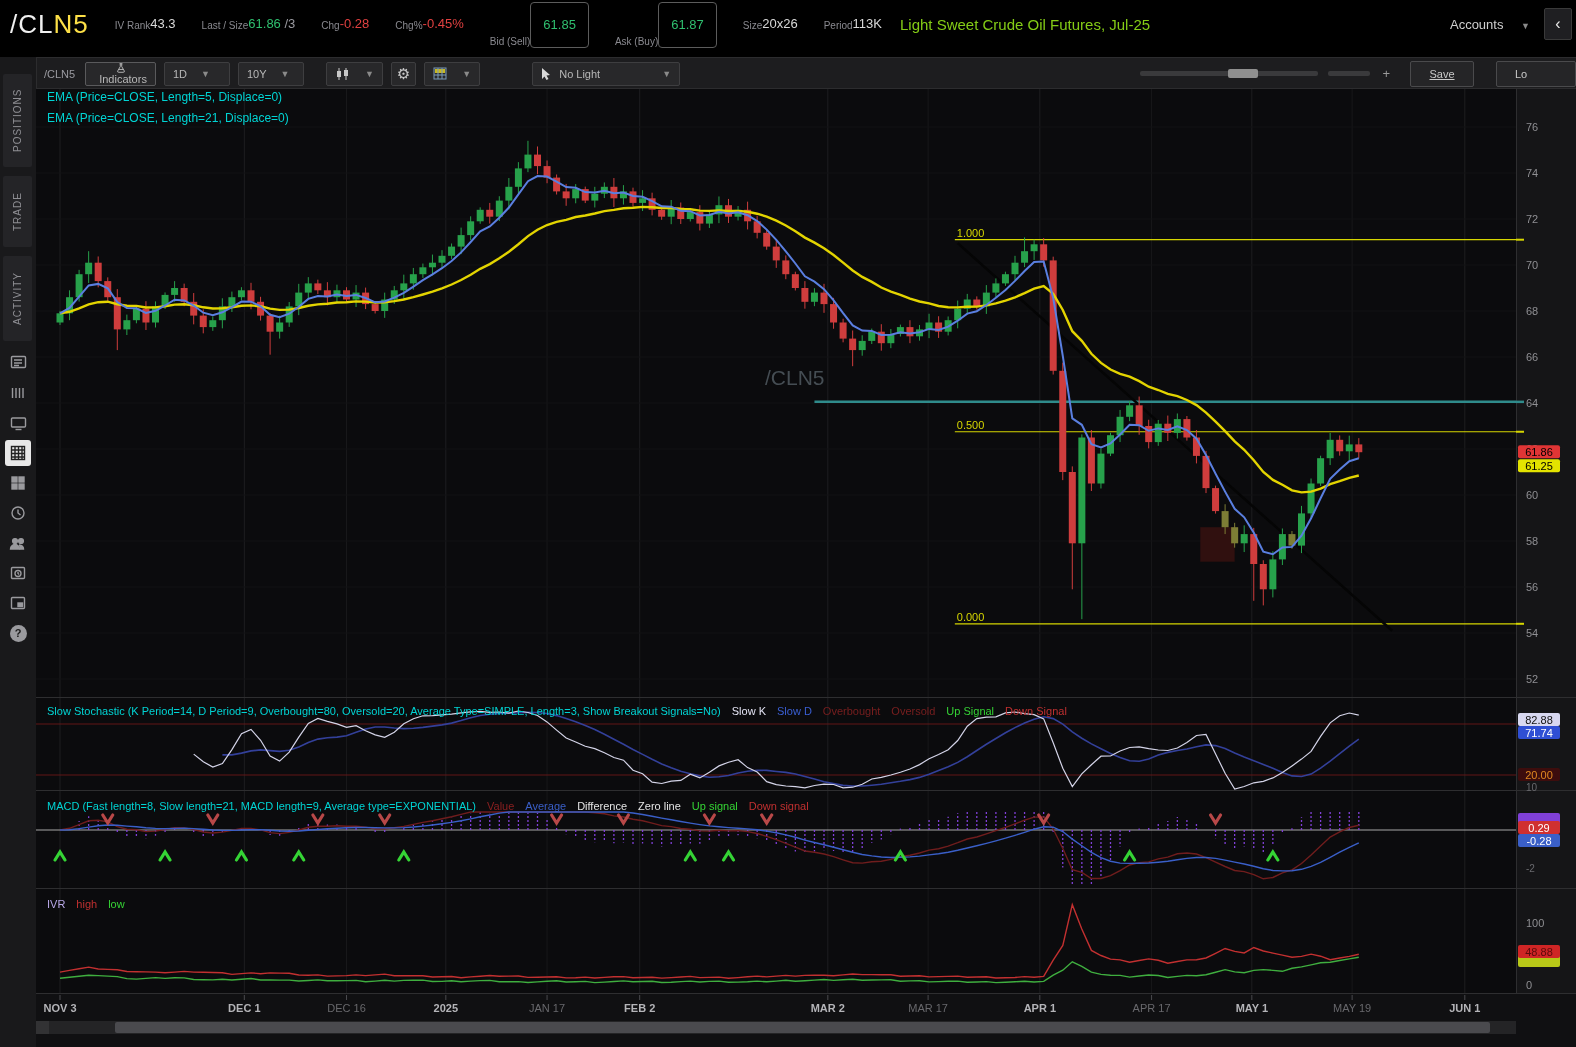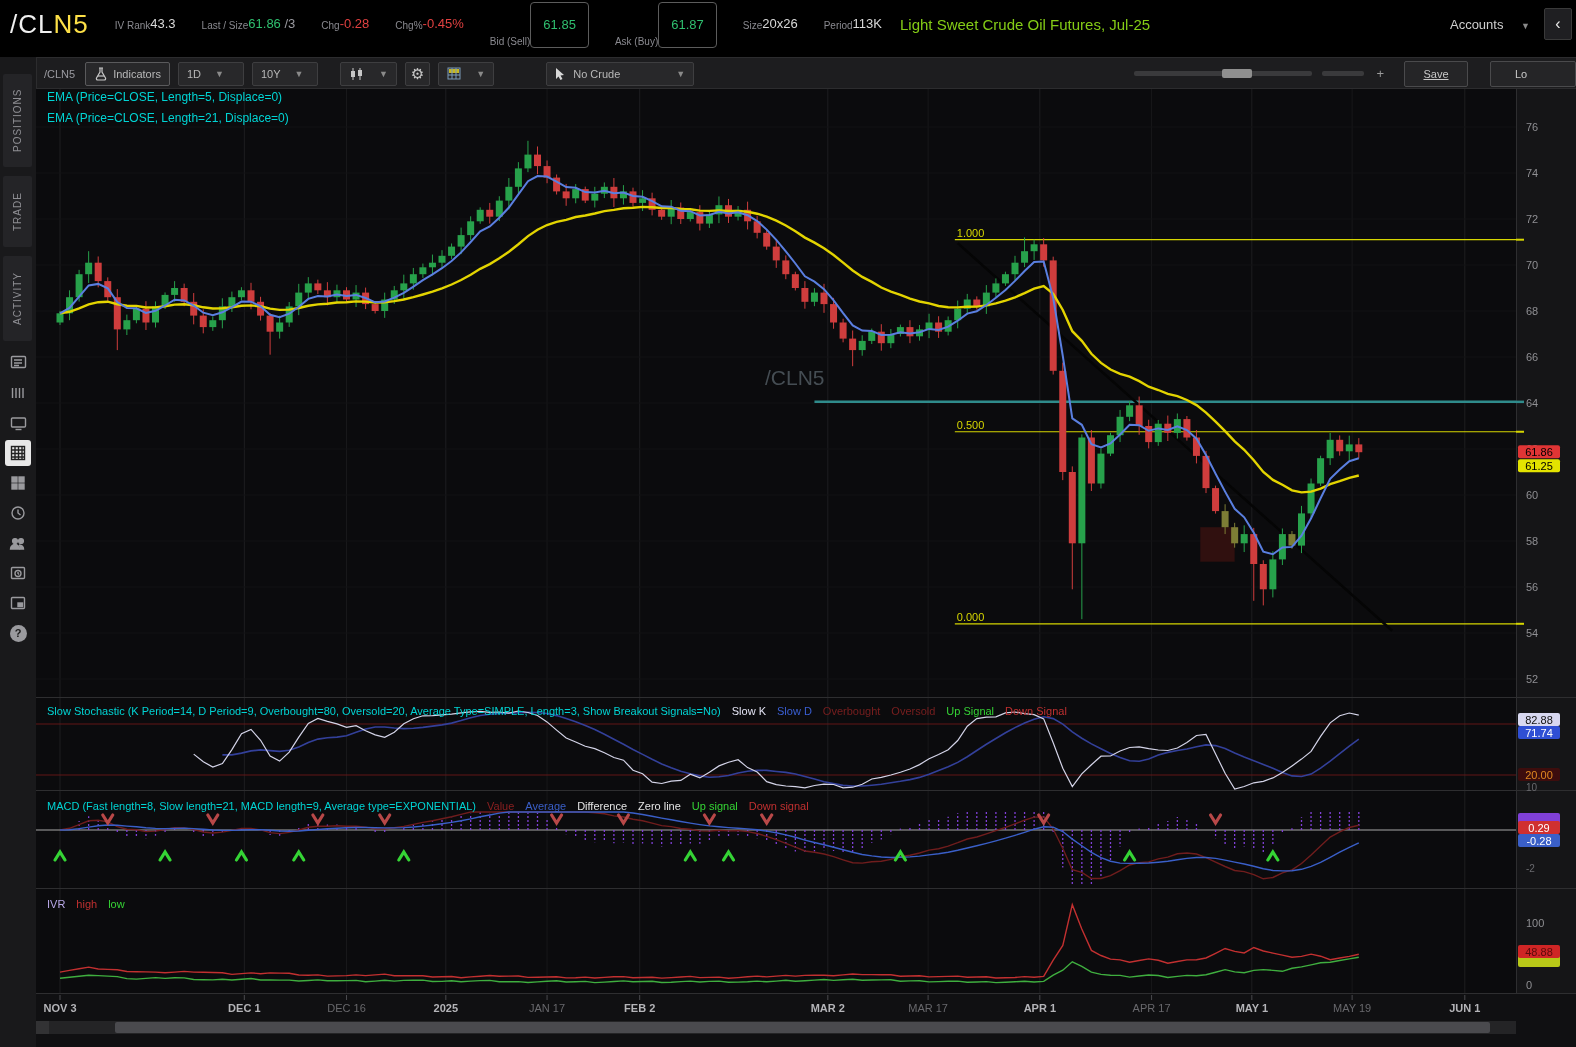--- a/index.html
+++ b/index.html
@@ -18,31 +18,31 @@
   #hdr-right{margin-left:auto;display:flex;align-items:center;text-align:center;}
   #accounts{font-size:13px;color:#cfcfcf;margin-right:14px;cursor:pointer;}
   #collapse-btn{width:26px;height:30px;background:#1f1f22;border:1px solid #3a3a3a;color:#e8e8e8;
     font-size:16px;display:flex;align-items:center;justify-content:center;margin-right:4px;cursor:pointer;border-radius:2px;}
   
   #tbar{position:absolute;left:36px;top:57px;width:1540px;height:31px;background:#1d1d1f;
     border-top:1px solid #2c2c2e;display:flex;align-items:center;font-size:11px;color:#b8b8b8;}
   .tb-sym{color:#9a9aa0;margin:0 10px 0 8px;}
   .tbtn{height:22px;background:#28282a;border:1px solid #3e3e40;border-radius:2px;display:flex;
     align-items:center;padding:0 8px;margin-right:8px;cursor:pointer;white-space:nowrap;}
-  .tbtn.strong{border-color:#5a5a5c;}
+  .tbtn.strong{border-color:#5a5a5c;flex-direction:column;}
   .carat{color:#8a8a8a;font-size:9px;margin-left:14px;}
   .tb-right{margin-left:auto;display:flex;align-items:center;}
   #zslider{position:relative;width:178px;height:5px;background:#3a3a3c;border-radius:2px;margin-right:10px;}
   #zthumb{position:absolute;left:88px;top:-2px;width:30px;height:9px;background:#8f8f8f;border-radius:2px;cursor:pointer;}
   #zseg{width:42px;height:5px;background:#3a3a3c;border-radius:2px;margin-right:12px;}
   #plus-btn{color:#9a9a9a;font-size:13px;margin-right:20px;cursor:pointer;}
   #save-btn{width:62px;height:24px;border:1px solid #4a4a4c;border-radius:2px;background:#252527;
     display:flex;align-items:center;justify-content:center;color:#c8c8c8;cursor:pointer;margin-right:22px;text-decoration:underline;}
   #load-btn{width:60px;height:24px;border:1px solid #4a4a4c;border-radius:2px;background:#252527;
-    display:flex;align-items:center;padding-left:24px;color:#c8c8c8;cursor:pointer;}
+    display:flex;align-items:center;padding-left:18px;color:#c8c8c8;cursor:pointer;}
   
   #side{position:absolute;left:0;top:57px;width:36px;height:990px;background:#19191b;border-right:1px solid #2c2c2e;}
   .vtab{width:29px;margin:0 0 9px 3px;background:#242427;border-radius:2px;color:#8f8f94;
     font-size:10px;letter-spacing:1px;writing-mode:vertical-rl;transform:rotate(180deg);
     display:flex;align-items:center;justify-content:center;cursor:pointer;}
   #vt-positions{height:93px;margin-top:17px;} #vt-trade{height:71px;} #vt-activity{height:85px;}
   .sicon{width:36px;height:26px;display:flex;align-items:center;justify-content:center;cursor:pointer;margin-top:4px;}
   .sicon svg{stroke:#9a9a9e;fill:none;stroke-width:1.4;}
   .sicon.sel{background:#e8e8e8;border-radius:3px;width:26px;margin-left:5px;}
   .sicon.sel svg{stroke:#222;}
@@ -130,21 +130,21 @@
           <rect x="1" y="1" width="12" height="11" fill="none" stroke="#7a9ab8" stroke-width="1"></rect>
           <rect x="2" y="2" width="10" height="4" fill="#c8b820"></rect>
           <path d="M1 8h12 M5 1v11 M9 1v11" stroke="#7a9ab8" stroke-width="1"></path>
         </svg>
       <span class="carat">▼</span>
     </div>
     <div class="tbtn" style="width:130px;margin-left:44px">
       <svg width="11" height="13" viewBox="0 0 11 13">
           <path d="M1 1l8 7-3.5.5 2 3.5-2 1-2-3.5L1 12z" fill="#d8d8d8"></path>
         </svg>
-      <span style="margin-left:7px">No Crude</span>
+      <span style="margin-left:7px">No Light</span>
       <span class="carat" style="margin-left:auto">▼</span>
     </div>
     <div class="tb-right">
       <div id="zslider">
           <div id="zthumb"></div>
         </div>
       <div id="zseg"></div>
       <span id="plus-btn">+</span>
       <div id="save-btn">Save</div>
       <div id="load-btn">Lo</div>

